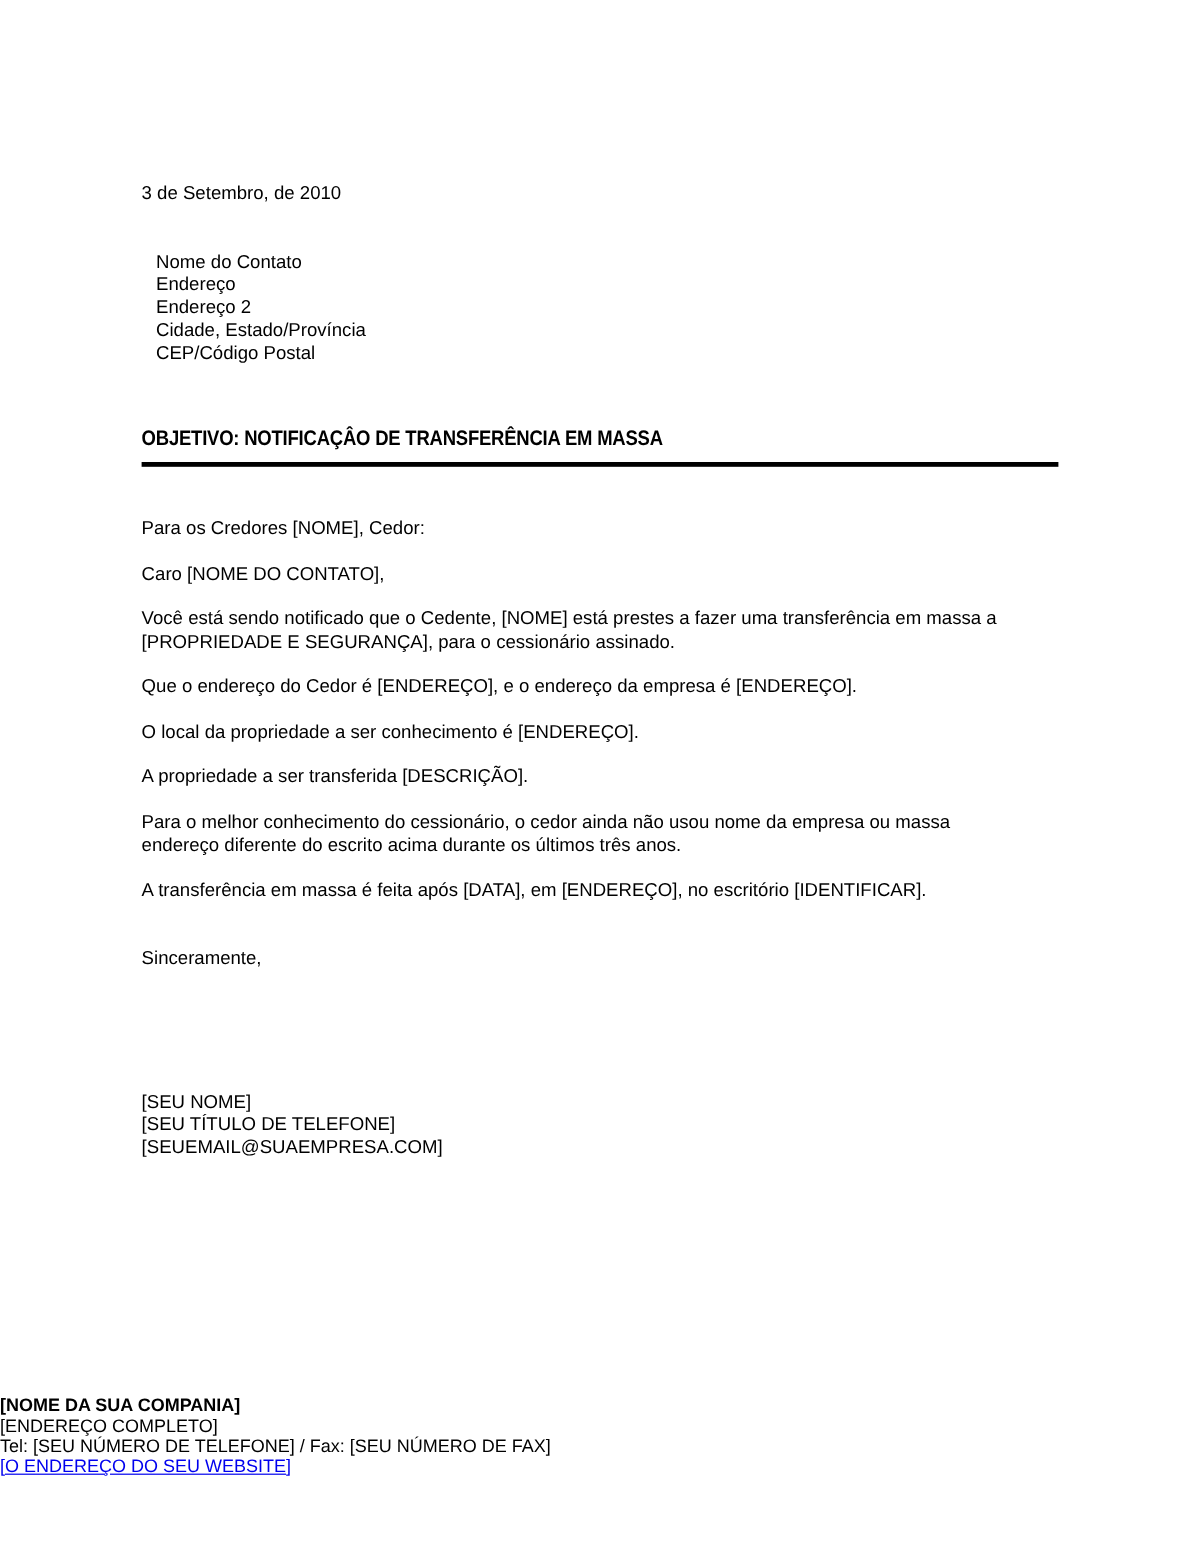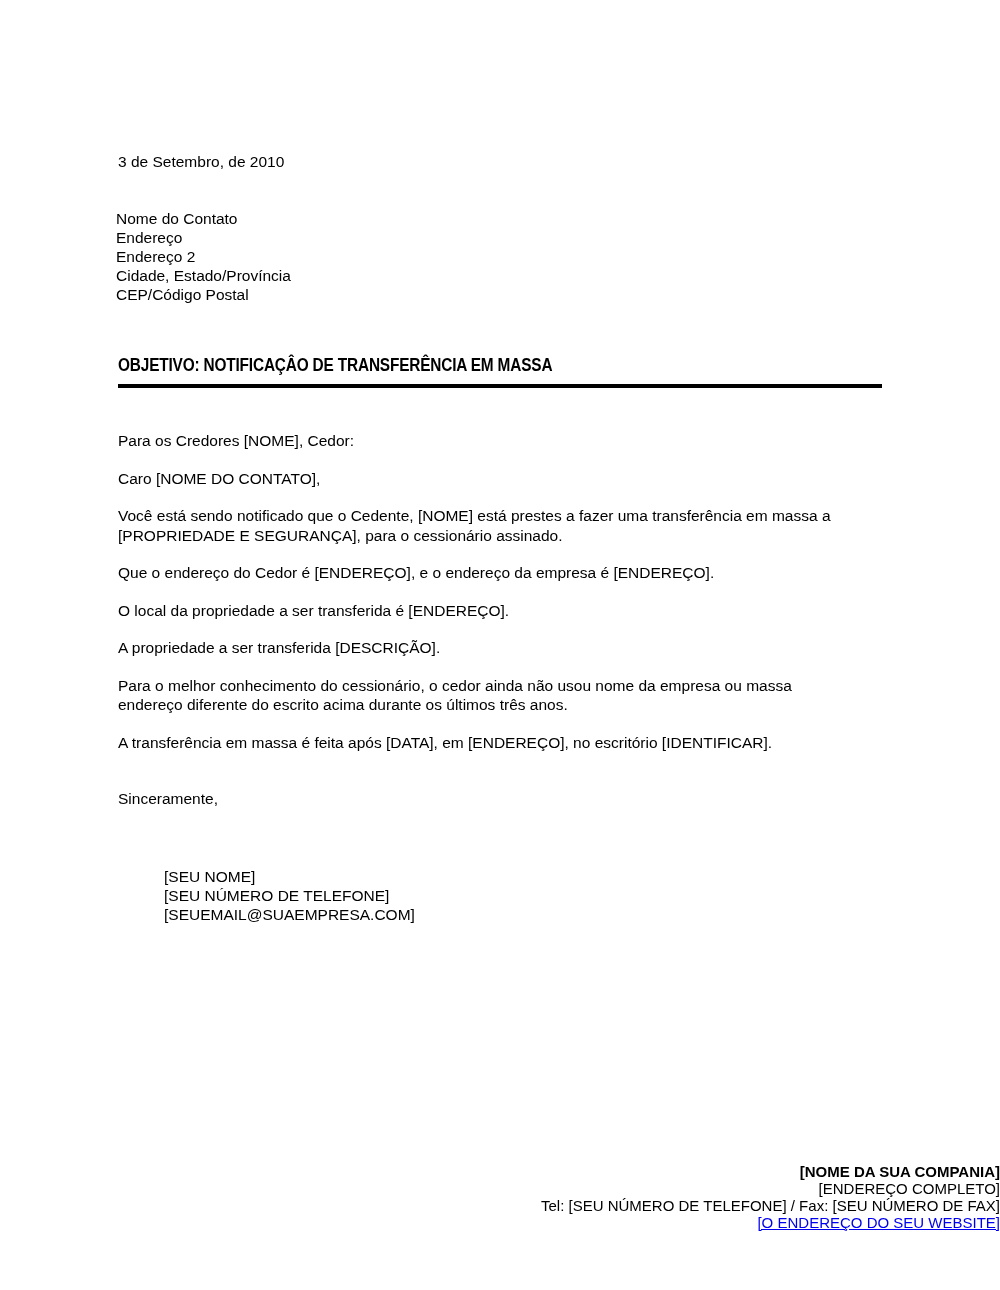--- a/index.html
+++ b/index.html
@@ -16,21 +16,21 @@
     font-family: Liberation Sans, sans-serif;
     overflow: hidden;
   }
   .abs { position: absolute; }
 
   .date-line {
     top: 152px; left: 118px; width: 766px;
     font-size: 15.5px; line-height: 19px;
   }
   .recipient-block {
-    top: 209px; left: 116px; width: 766px;
+    top: 209px; left: 130px; width: 766px;
     font-size: 15.5px; line-height: 19px;
   }
   .subject-block {
     top: 355px; left: 118px; width: 764px;
   }
   .subject-title {
     font-size: 17.5px; font-weight: bold;
     line-height: 20px; white-space: nowrap;
     letter-spacing: -0.2px;
     display: inline-block;
@@ -46,26 +46,26 @@
     top: 431px; left: 118px; width: 768px;
     font-size: 15.5px; line-height: 19.5px;
   }
   .para { margin: 0 0 18px 0; }
   .para-line { white-space: nowrap; }
   .closing-line {
     top: 789px; left: 118px; width: 766px;
     font-size: 15.5px; line-height: 19.5px;
   }
   .signature-block {
-    top: 867px; left: 118px; width: 766px;
-    font-size: 15.5px; line-height: 19px; margin-left: 46px;
+    top: 909px; left: 118px; width: 766px;
+    font-size: 15.5px; line-height: 19px;
   }
   .footer-block {
     top: 1163px; left: 0; width: 1000px;
-    text-align: right;
+    text-align: left;
     font-size: 15px; line-height: 17px;
   }
   .footer-company { font-weight: bold; }
   .footer-link {
     color: #0000ee;
     text-decoration: underline;
     cursor: pointer;
   }
 </style>
 </head>
@@ -101,21 +101,21 @@
     <div class="para">
       <div class="para-line">Você está sendo notificado que o Cedente, [NOME] está prestes a fazer uma transferência em massa a</div>
       <div class="para-line">[PROPRIEDADE E SEGURANÇA], para o cessionário assinado.</div>
     </div>
 
     <div class="para">
       <div class="para-line">Que o endereço do Cedor é [ENDEREÇO], e o endereço da empresa é [ENDEREÇO].</div>
     </div>
 
     <div class="para">
-      <div class="para-line">O local da propriedade a ser transferida é [ENDEREÇO].</div>
+      <div class="para-line">O local da propriedade a ser conhecimento é [ENDEREÇO].</div>
     </div>
 
     <div class="para">
       <div class="para-line">A propriedade a ser transferida [DESCRIÇÃO].</div>
     </div>
 
     <div class="para">
       <div class="para-line">Para o melhor conhecimento do cessionário, o cedor ainda não usou nome da empresa ou massa</div>
       <div class="para-line">endereço diferente do escrito acima durante os últimos três anos.</div>
     </div>
@@ -123,21 +123,21 @@
     <div class="para">
       <div class="para-line">A transferência em massa é feita após [DATA], em [ENDEREÇO], no escritório [IDENTIFICAR].</div>
     </div>
 
   </div>
 
   <div class="abs closing-line">Sinceramente,</div>
 
   <div class="abs signature-block">
     <div>[SEU NOME]</div>
-    <div>[SEU NÚMERO DE TELEFONE]</div>
+    <div>[SEU TÍTULO DE TELEFONE]</div>
     <div>[SEUEMAIL@SUAEMPRESA.COM]</div>
   </div>
 
   <div class="abs footer-block">
     <div class="footer-company">[NOME DA SUA COMPANIA]</div>
     <div>[ENDEREÇO COMPLETO]</div>
     <div>Tel: [SEU NÚMERO DE TELEFONE] / Fax: [SEU NÚMERO DE FAX]</div>
     <div>
       <a class="footer-link">[O ENDEREÇO DO SEU WEBSITE]</a>
     </div>

